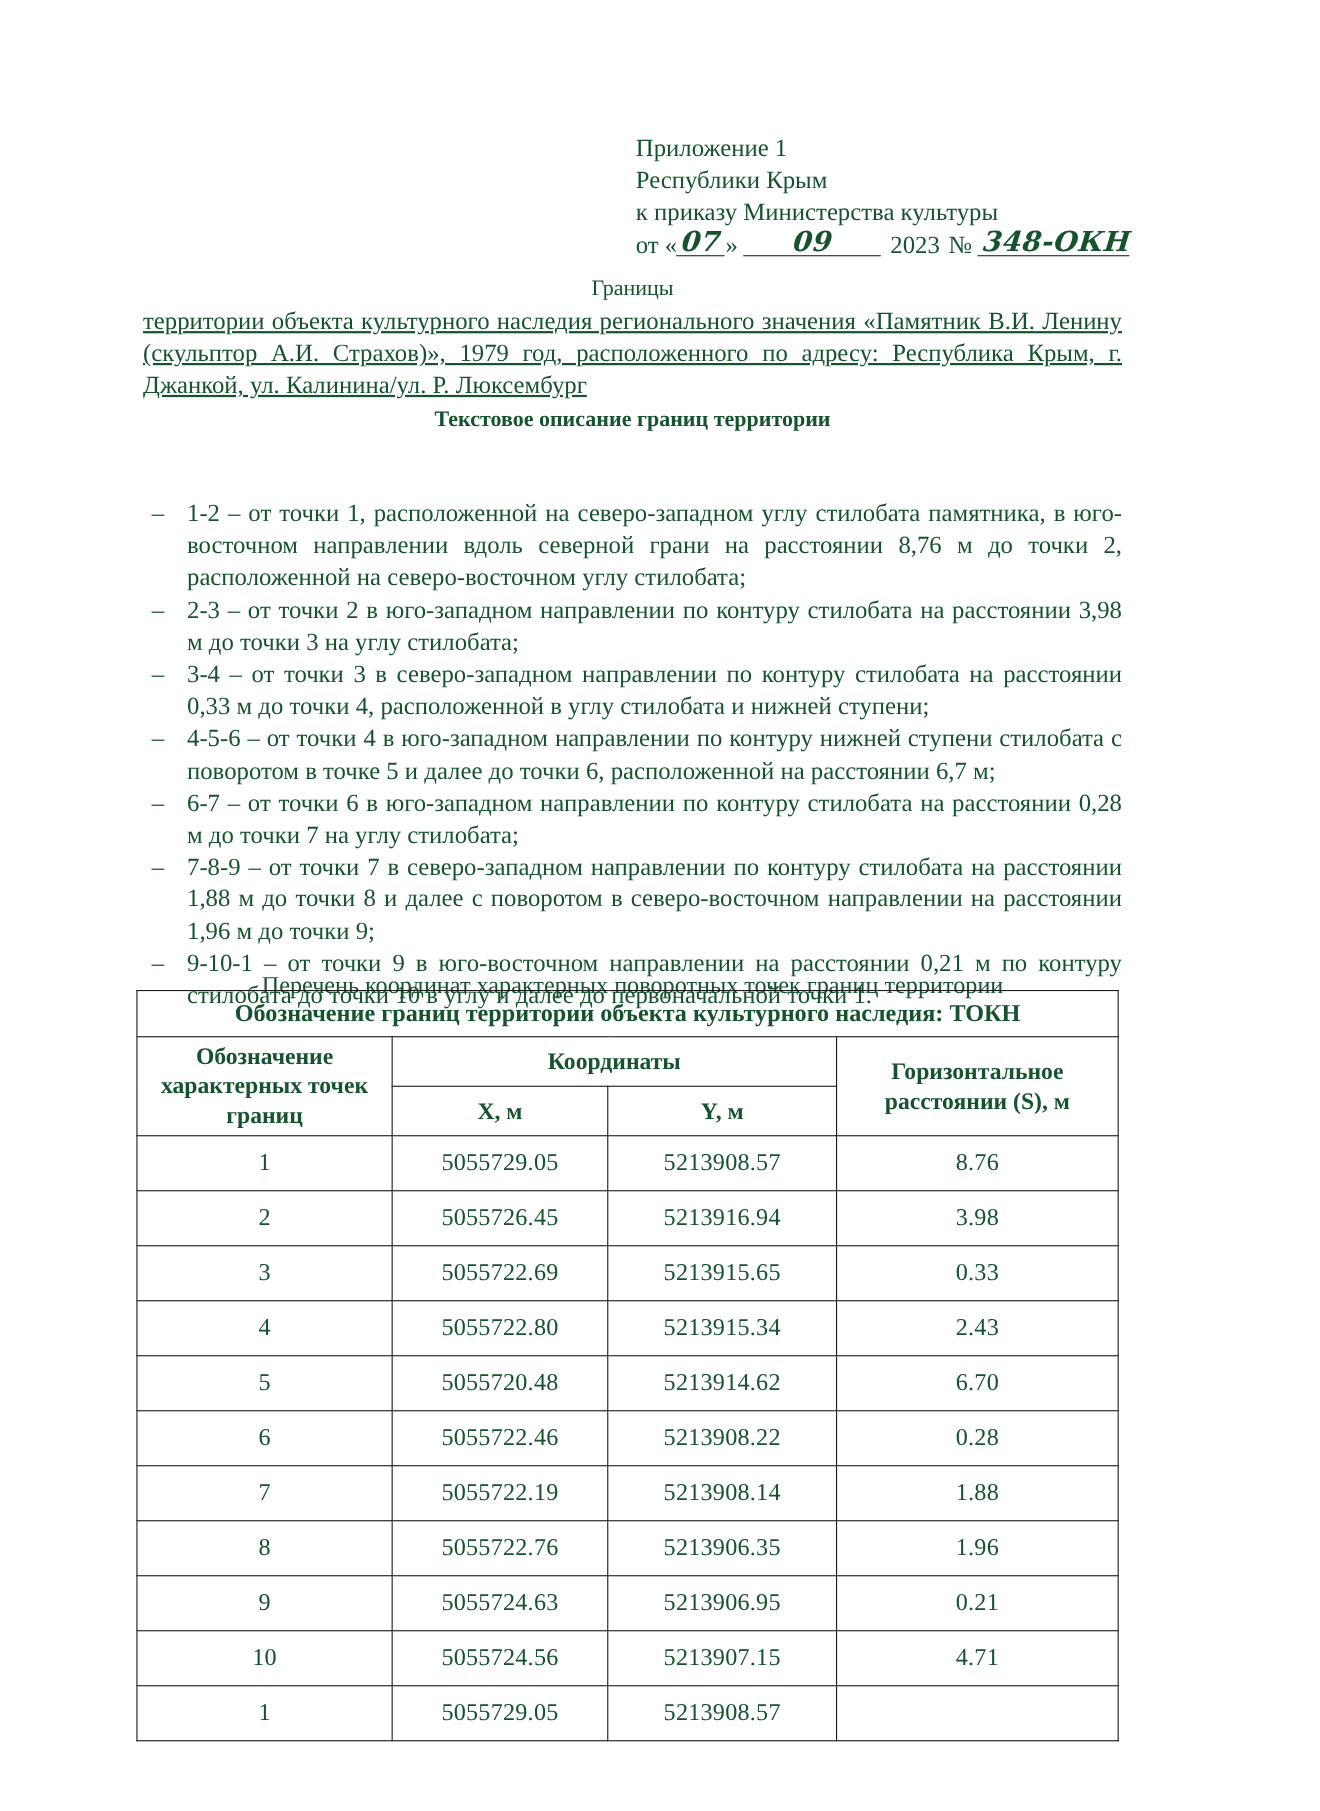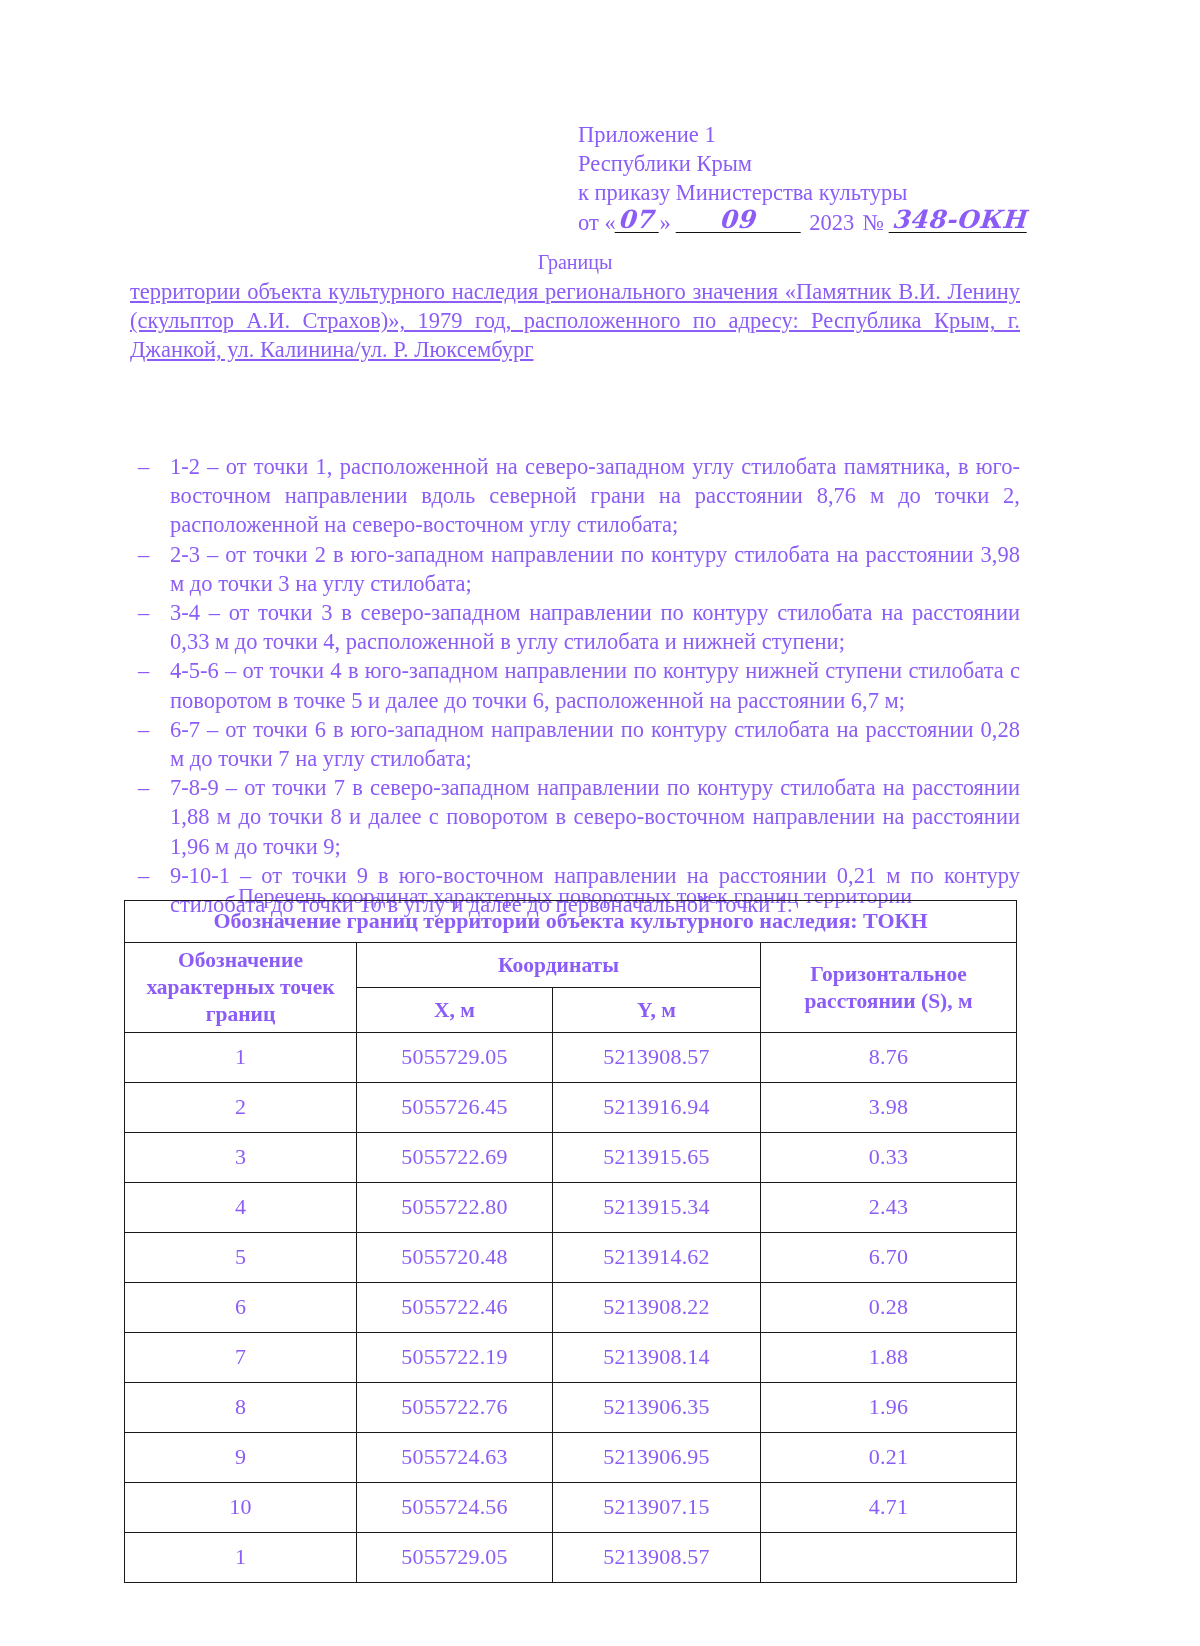--- a/index.html
+++ b/index.html
@@ -8,21 +8,21 @@
     padding: 0;
     background: #ffffff;
   }
   .page {
     position: relative;
     width: 1200px;
     height: 1646px;
     margin: 0 auto;
     background: #ffffff;
     font-family: "Liberation Serif", "DejaVu Serif", serif;
-    color: #8b5cf6;
+    color: #14532d;
     overflow: hidden;
   }
 
   
   .header-block {
     position: absolute;
     left: 578px;
     top: 120px;
     width: 450px;
     font-size: 22.5px;
@@ -164,20 +164,21 @@
       <span style="margin-left:8px">2023</span>
       <span style="margin-left:8px">№</span>
         <span class="fill-slot slot-num">348-ОКН</span>
     </div>
   </div>
 
   <div class="title-center t-granicy">Границы</div>
 
   <div class="para p-intro">территории объекта культурного наследия регионального значения «Памятник В.И. Ленину (скульптор А.И. Страхов)», 1979 год, расположенного по адресу: Республика Крым, г. Джанкой, ул. Калинина/ул. Р. Люксембург</div>
 
+  <div class="title-center t-textdesc">Текстовое описание границ территории</div>
 
 
   <div class="dash-list">
     <div class="dash-item">
       <span class="dash-mark">–</span>
       <span class="dash-text">1-2 – от точки 1, расположенной на северо-западном углу стилобата памятника, в юго-восточном направлении вдоль северной грани на расстоянии 8,76 м до точки 2, расположенной на северо-восточном углу стилобата;</span>
     </div>
     <div class="dash-item">
       <span class="dash-mark">–</span>
       <span class="dash-text">2-3 – от точки 2 в юго-западном направлении по контуру стилобата на расстоянии 3,98 м до точки 3 на углу стилобата;</span>

